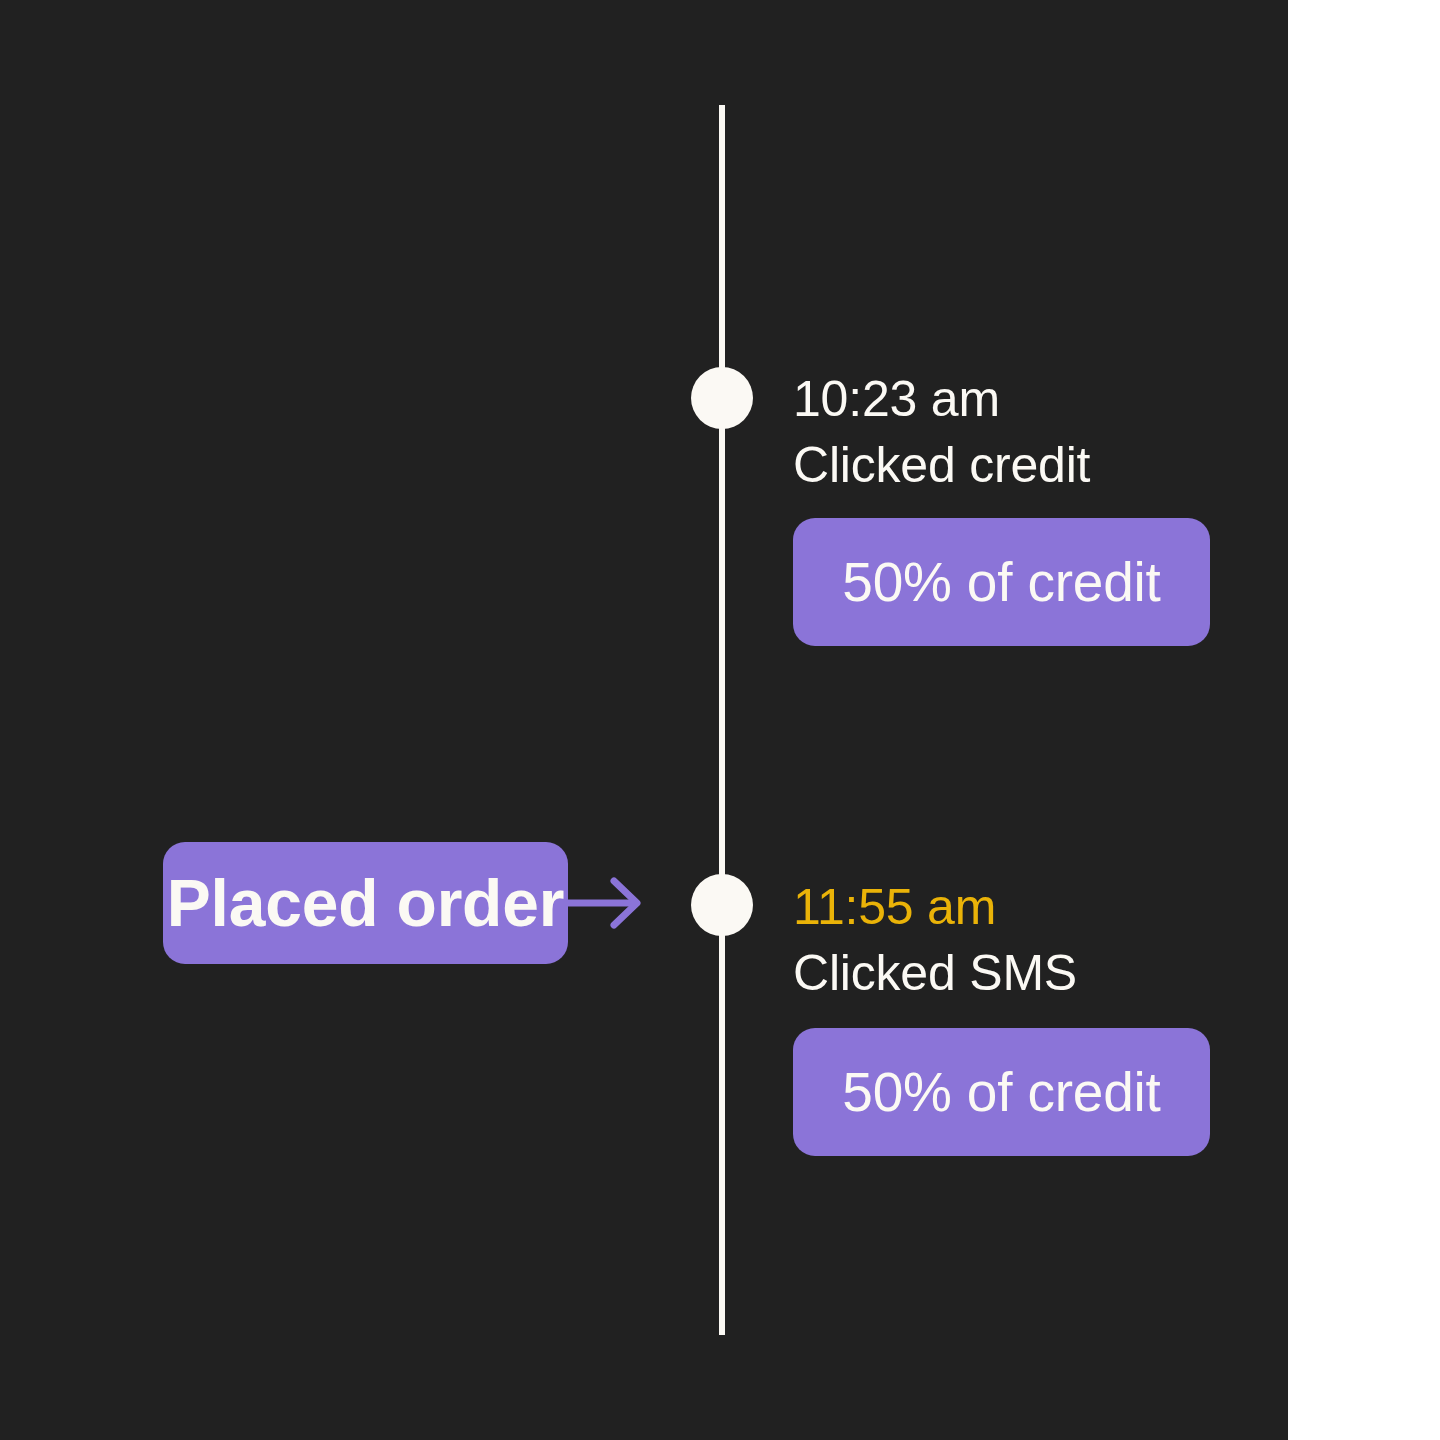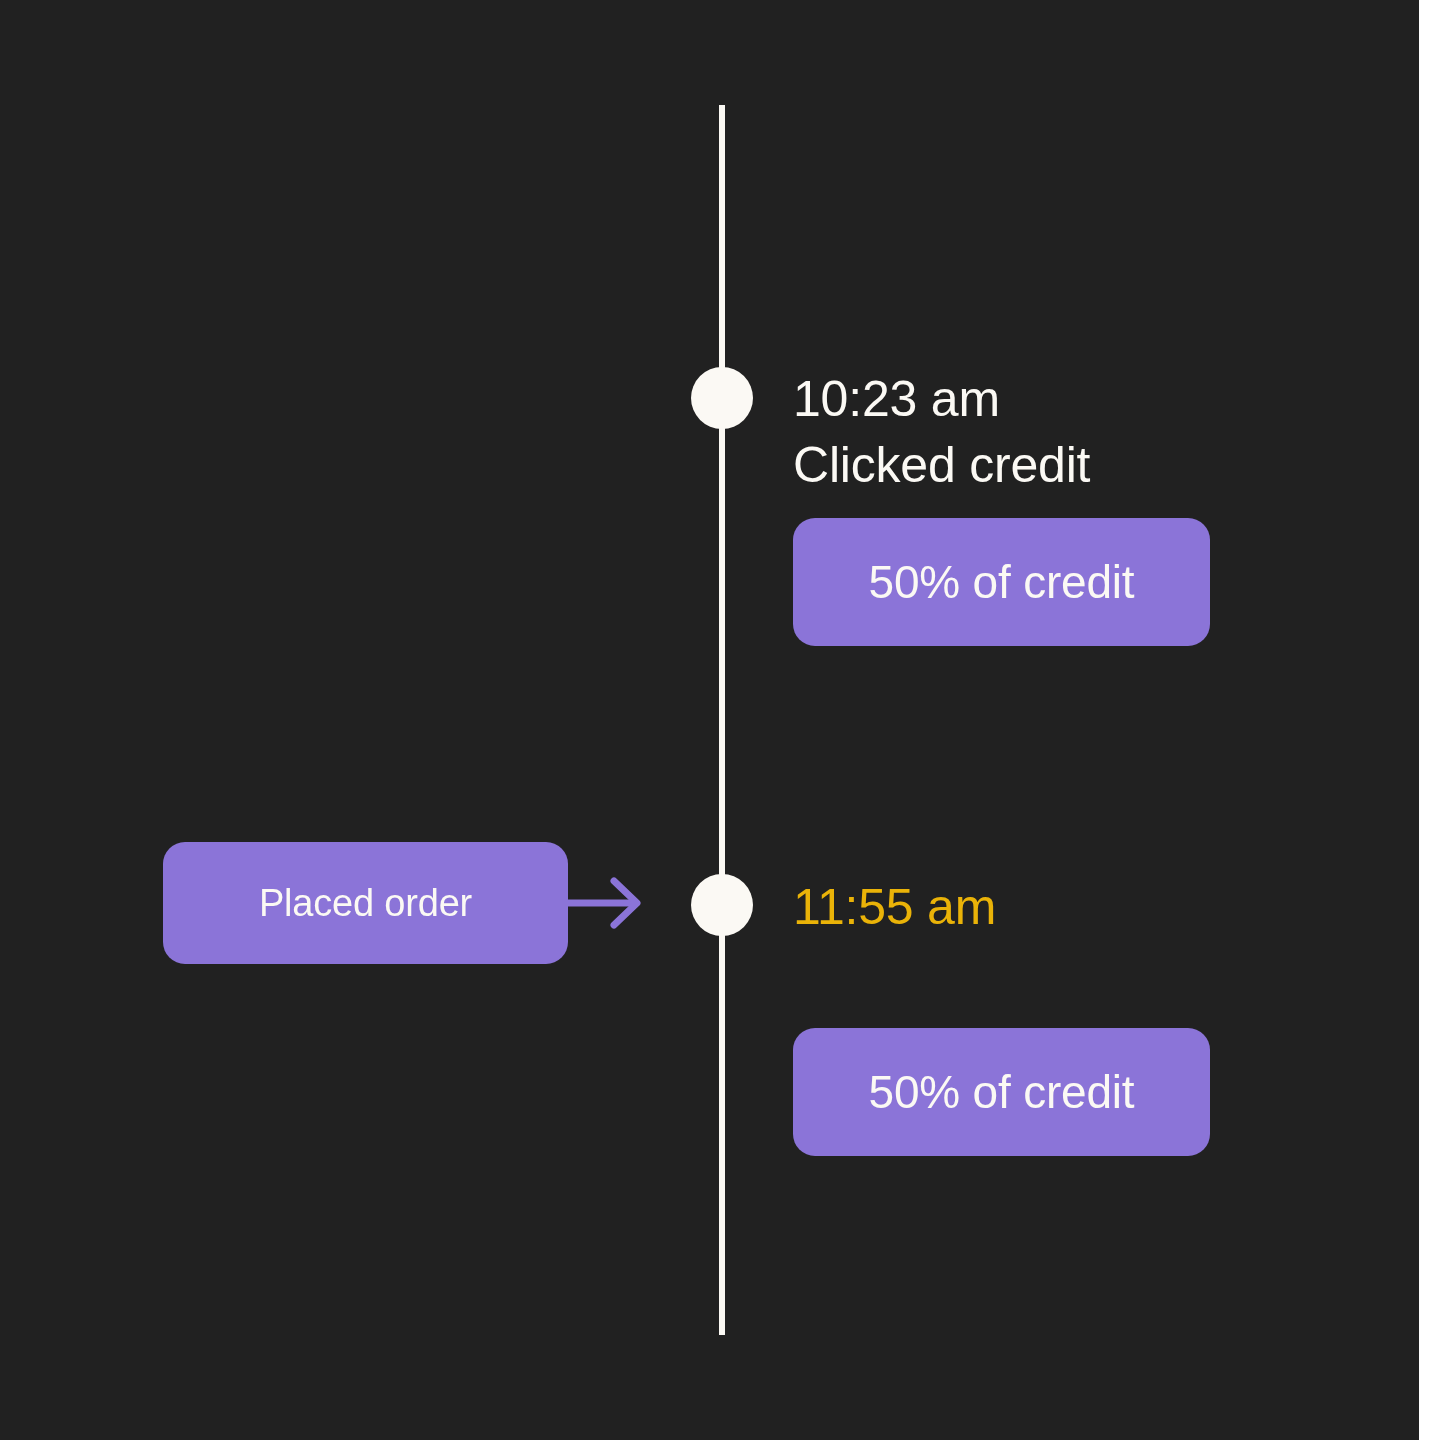--- a/index.html
+++ b/index.html
@@ -9,21 +9,21 @@
   }
   body {
     width: 1440px;
     height: 1440px;
     overflow: hidden;
     font-family: "Liberation Sans", sans-serif;
     -webkit-font-smoothing: antialiased;
   }
   #canvas {
     position: relative;
-    width: 1419px;
+    width: 1288px;
     height: 1440px;
     background: #212121;
   }
 
   
   .timeline-axis {
     position: absolute;
     left: 719px;
     top: 105px;
     width: 6px;
@@ -71,21 +71,21 @@
     background: #8b74d8;
     display: flex;
     align-items: center;
     justify-content: center;
     box-sizing: border-box;
   }
   .credit-pill.p1 { top: 518px; }
   .credit-pill.p2 { top: 1028px; }
   .credit-pill-text {
     color: #fbf9f4;
-    font-size: 46px;
+    font-size: 55px;
     line-height: 56px;
     letter-spacing: -0.2px;
     white-space: nowrap;
   }
 
   
   .conversion-pill {
     position: absolute;
     left: 163px;
     top: 842px;
@@ -93,24 +93,25 @@
     height: 122px;
     border-radius: 22px;
     background: #8b74d8;
     display: flex;
     align-items: center;
     justify-content: center;
     box-sizing: border-box;
   }
   .conversion-pill-text {
     color: #fbf9f4;
-    font-size: 38px;
+    font-size: 66px;
     line-height: 56px;
     letter-spacing: -0.2px;
     white-space: nowrap;
+    font-weight: bold;
   }
 
   
   .conversion-arrow {
     position: absolute;
     left: 566px;
     top: 873px;
     width: 80px;
     height: 60px;
   }
@@ -130,20 +131,21 @@
   </div>
 
   <div class="credit-pill p1" style="background: rgb(139, 116, 216);">
     <span class="credit-pill-text" style="color: rgb(251, 249, 244);">50% of credit</span>
   </div>
 
   <div class="node-dot n2" style="background: rgb(251, 249, 244);"></div>
 
   <div class="event-block e2">
     <div class="event-time" style="color: #eab308;">11:55 am</div>
+    <div class="event-label" style="color: rgb(251, 249, 244);">Clicked SMS</div>
   </div>
 
   <div class="credit-pill p2" style="background: rgb(139, 116, 216);">
     <span class="credit-pill-text" style="color: rgb(251, 249, 244);">50% of credit</span>
   </div>
 
   <div class="conversion-pill" style="background: rgb(139, 116, 216);">
     <span class="conversion-pill-text" style="color: rgb(251, 249, 244);">Placed order</span>
   </div>
 

